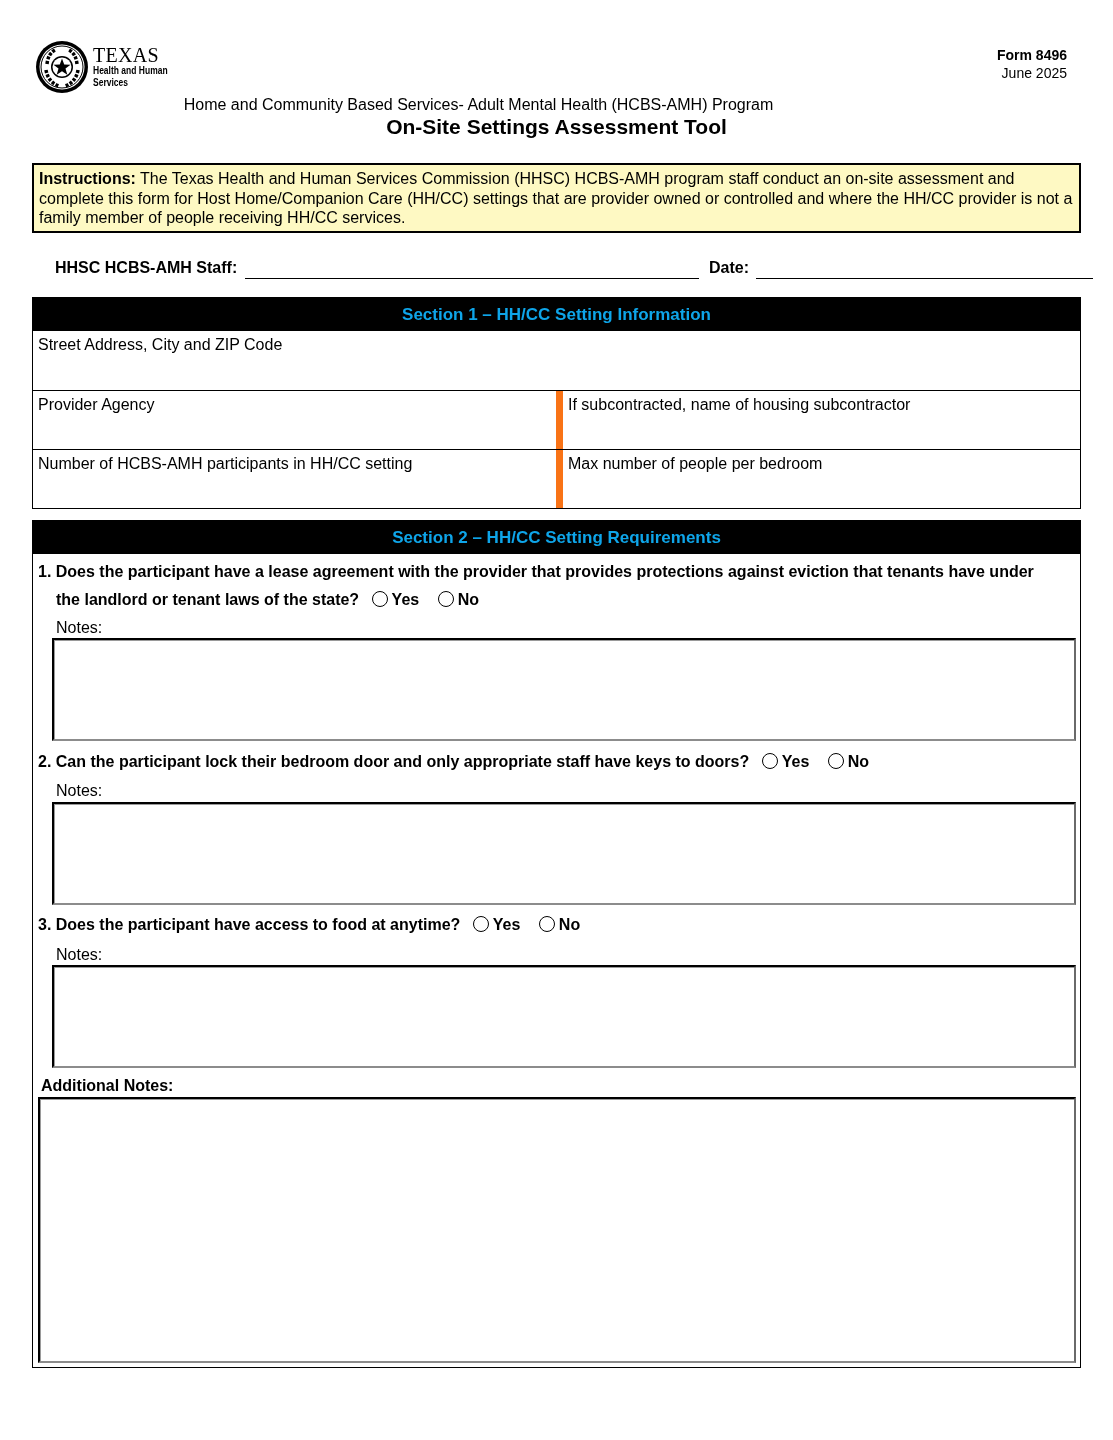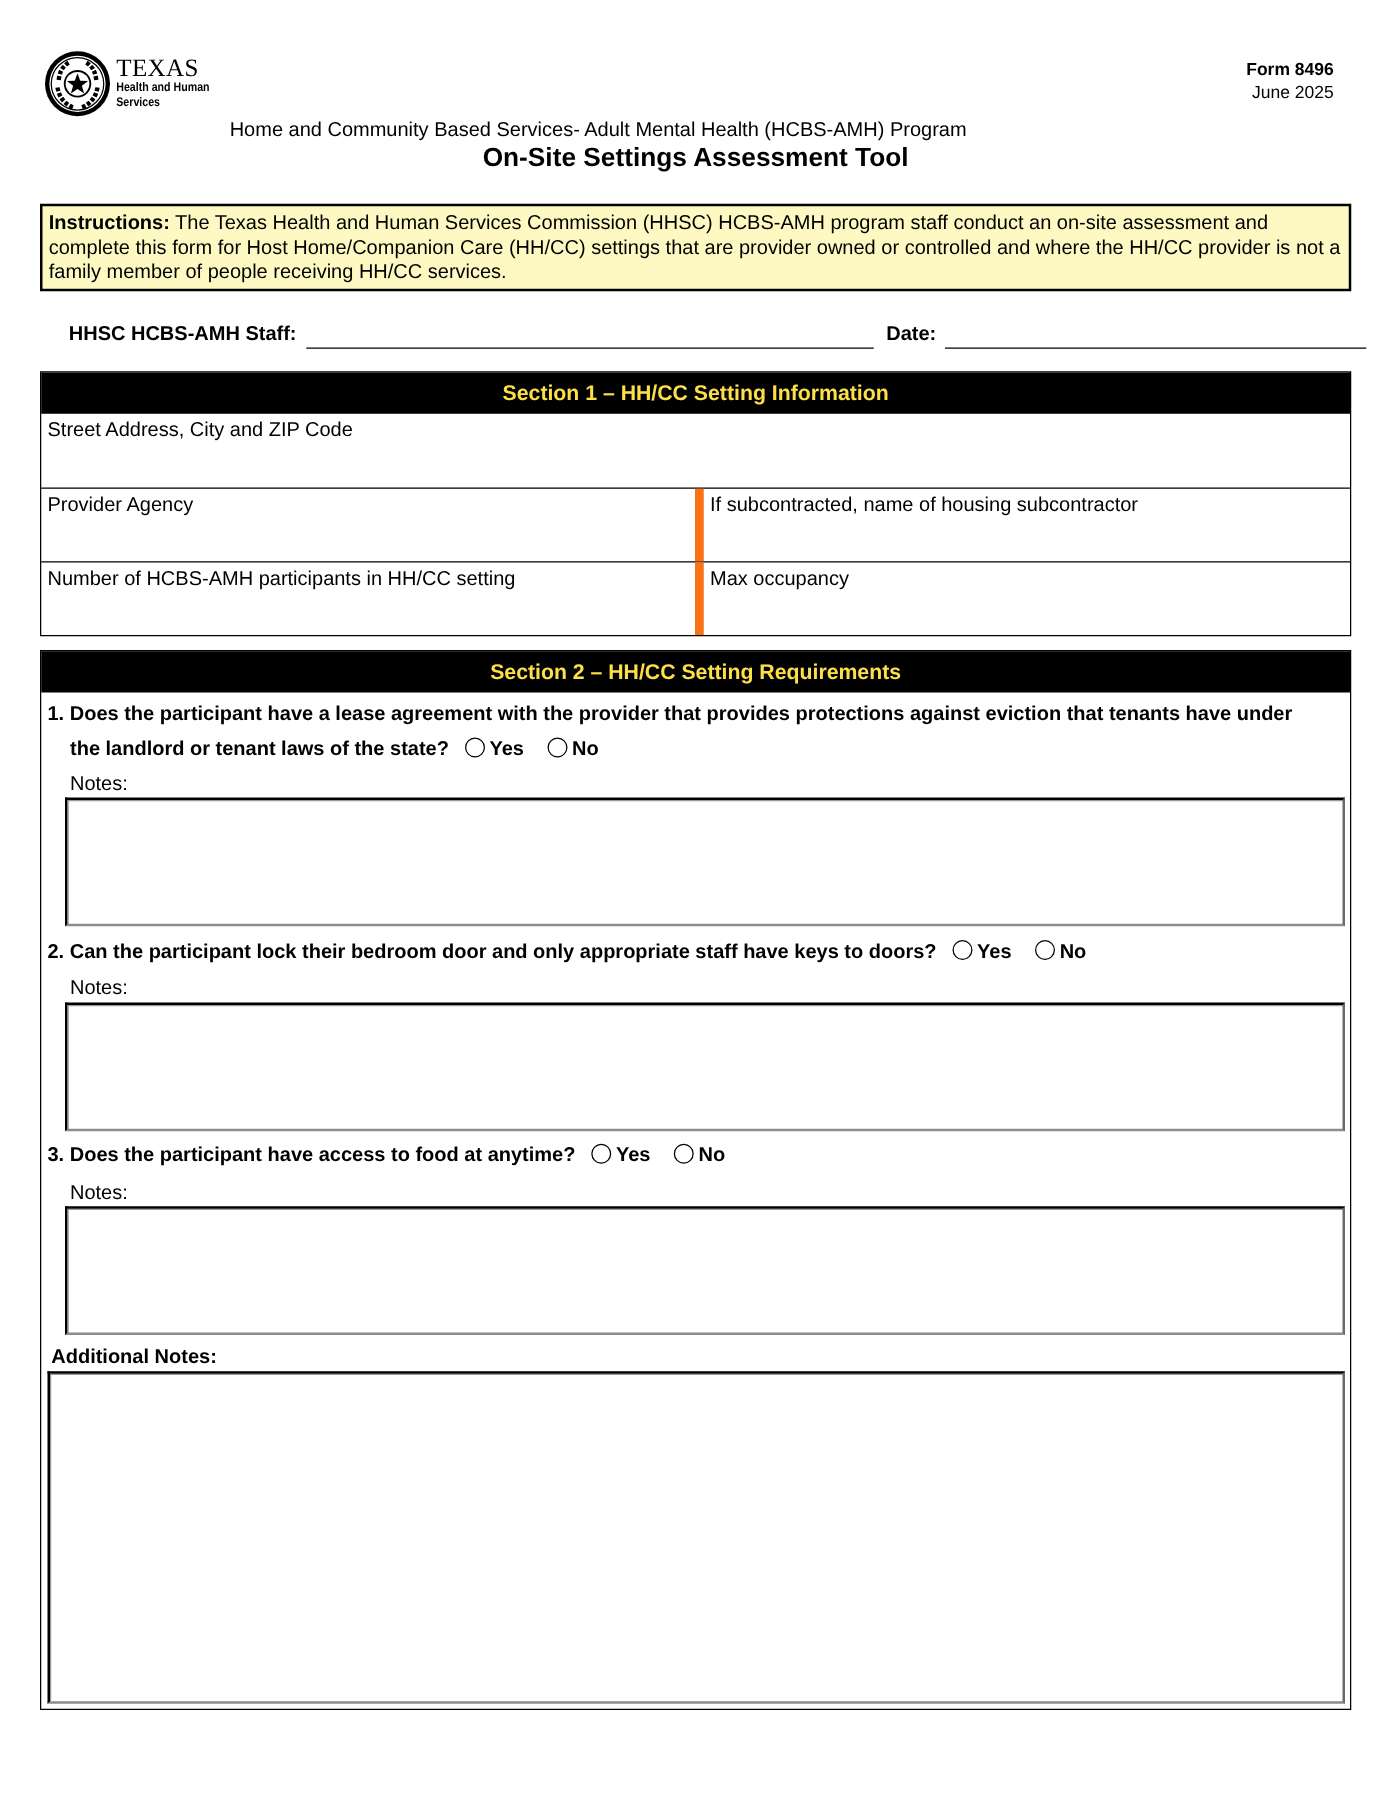--- a/index.html
+++ b/index.html
@@ -22,21 +22,21 @@
   .instructions { position: absolute; left: 32px; top: 163px; width: 1049px; height: 70px; background: #fef9c3; border: 2px solid #000; padding: 4px 5px; font-size: 16px; line-height: 19.5px; }
   .instructions b { font-weight: bold; }
 
   .staff-row { position: absolute; left: 55px; top: 258px; width: 1040px; height: 24px; font-size: 16px; font-weight: bold; }
   .staff-label { position: absolute; left: 0; top: 1px; }
   .staff-line { position: absolute; left: 190px; top: 20px; width: 454px; border-bottom: 1.5px solid #000; height: 1px; }
   .date-label { position: absolute; left: 654px; top: 1px; }
   .date-line { position: absolute; left: 701px; top: 20px; width: 337px; border-bottom: 1.5px solid #000; height: 1px; }
 
   .sec1 { position: absolute; left: 32px; top: 297px; width: 1049px; border: 1.5px solid #000; }
-  .sec-head { background: #000; color: #fde047; font-weight: bold; font-size: 17px; text-align: center; height: 33px; line-height: 33px; }
+  .sec-head { background: #000; color: #0ea5e9; font-weight: bold; font-size: 17px; text-align: center; height: 33px; line-height: 33px; }
   .row { display: flex; border-top: 1px solid #000; height: 59px; }
   .row:first-of-type { border-top: none; }
   .cell { padding: 5px 5px; font-size: 16px; border-left: 7px solid #f97316; }
   .cell:first-child { border-left: none; }
 
   .sec2 { position: absolute; left: 32px; top: 520px; width: 1049px; height: 848px; border: 1.5px solid #000; }
   .q { position: absolute; left: 5px; font-size: 16px; font-weight: bold; line-height: 28px; }
   .q .indent { padding-left: 18px; }
   .radio { display: inline-block; width: 16px; height: 16px; border: 1.2px solid #000; border-radius: 50%; vertical-align: -2px; margin: 0 4px 0 8px; background: #fff; }
   .opt { display: inline-block; }
@@ -101,22 +101,22 @@
       <span>Provider Agency</span>
     </div>
     <div class="cell" style="flex:1;">
       <span>If subcontracted, name of housing subcontractor</span>
     </div>
   </div>
   <div class="row">
     <div class="cell" style="width:523px;">
       <span>Number of HCBS-AMH participants in HH/CC setting</span>
     </div>
-    <div class="cell" style="flex:1;">
-      <span>Max occupancy</span>
+    <div class="cell" style="width:294px;">
+      <span>Max number of people per bedroom</span>
     </div>
   </div>
 </div>
 
 <div class="sec2">
   <div class="sec-head">Section 2 – HH/CC Setting Requirements</div>
 
   <div class="q" style="top:37px;">
     <div>1. Does the participant have a lease agreement with the provider that provides protections against eviction that tenants have under</div>
     <div class="indent">

